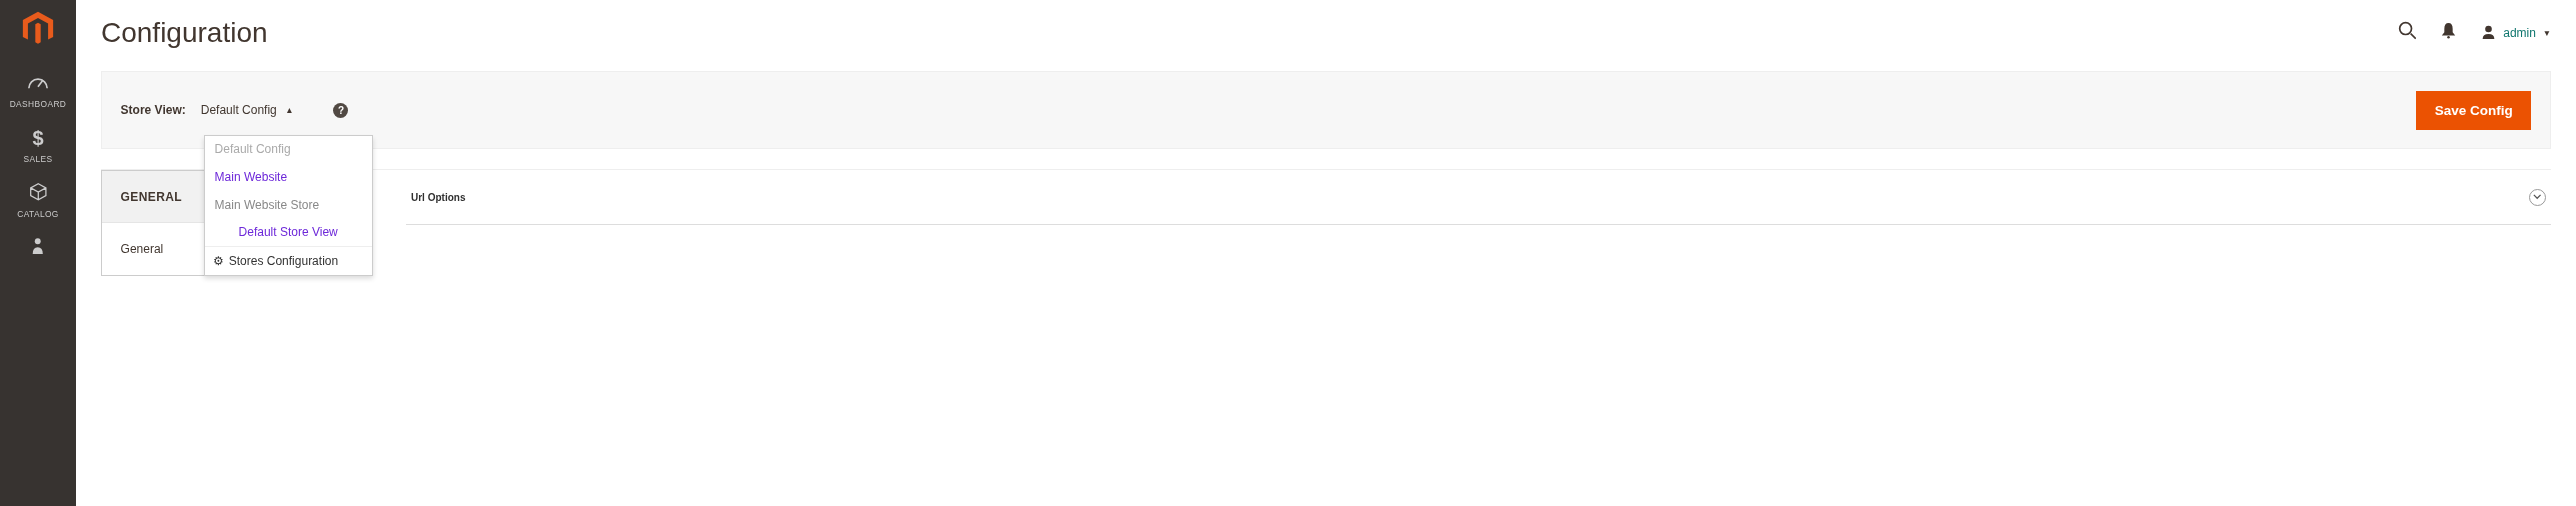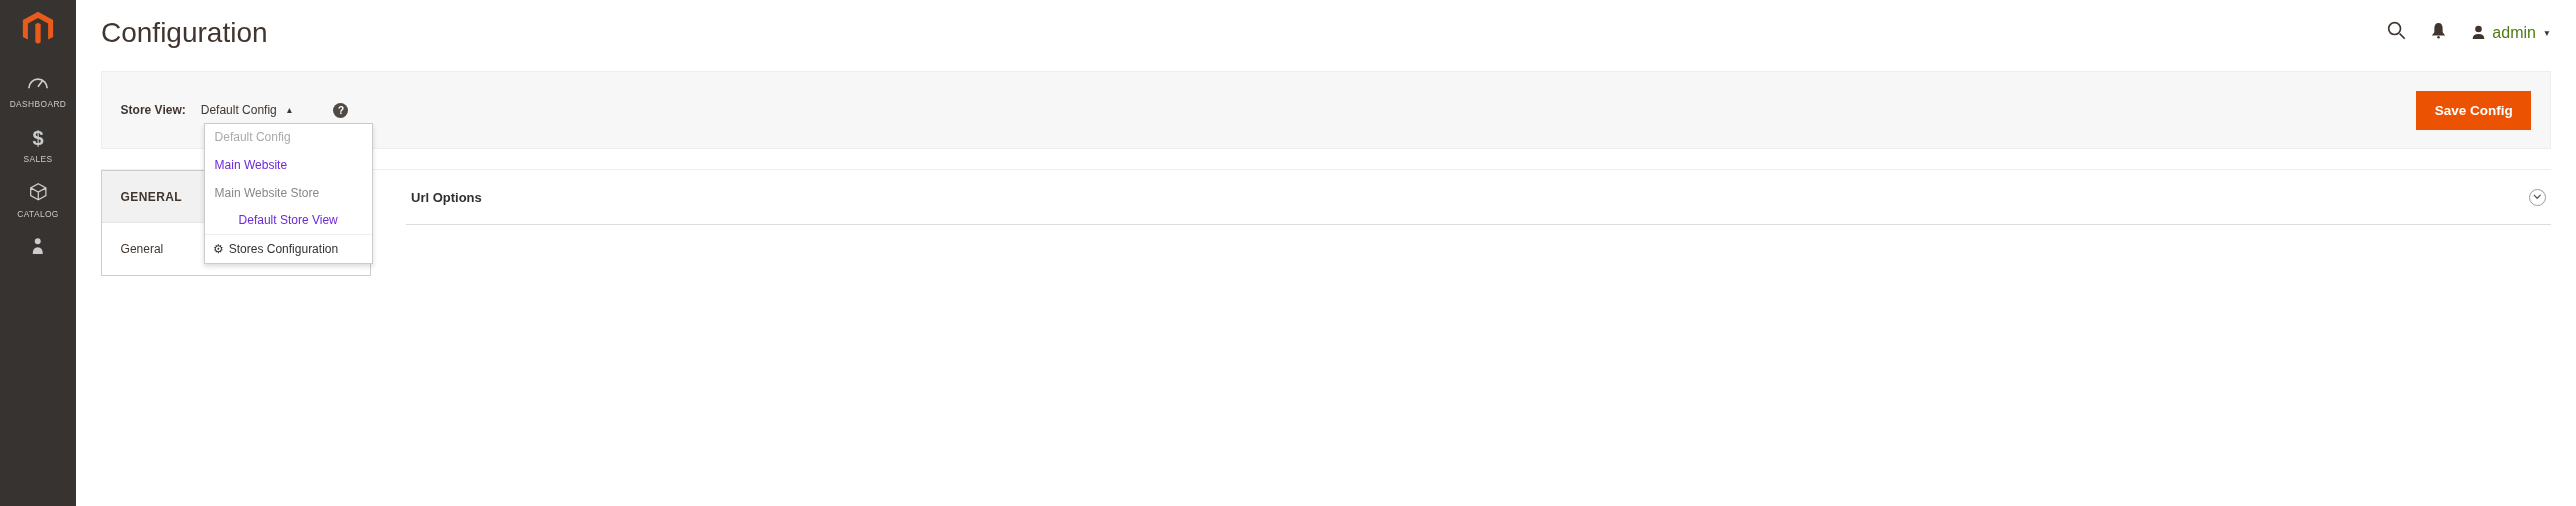--- a/index.html
+++ b/index.html
@@ -14,25 +14,25 @@
   .nav-label { font-size: 8.4px; letter-spacing: 0.4px; text-align: center; color: #ccc; }
 
   .main { flex: 1; padding: 0 25px; }
 
   
   .header { display: flex; align-items: center; justify-content: space-between; padding: 17px 0 22px 0; }
   .page-title { font-size: 28px; font-weight: 300; color: #41362f; }
   .header-right { display: flex; align-items: center; gap: 25px; }
   .header-icon { font-size: 17px; color: #41362f; cursor: pointer; }
   .user-menu { display: flex; align-items: center; gap: 6.8px; cursor: pointer; }
-  .user-label { font-size: 16px; color: #4d7c0f; }
+  .user-label { font-size: 12px; color: #0f766e; }
   .caret-down { font-size: 8.4px; color: #41362f; }
 
   
-  .scope-bar { background: #f7f7f7; border: 0.8px solid #eee; display: flex; justify-content: space-between; padding: 18.6px 18.6px; }
+  .scope-bar { background: #f7f7f7; border: 0.8px solid #eee; display: flex; align-items: center; justify-content: space-between; padding: 18.6px 18.6px; }
   .scope-left { display: flex; align-items: center; gap: 15px; position: relative; }
   .scope-label { font-size: 12px; font-weight: 700; color: #41362f; }
   .scope-select { display: flex; align-items: center; gap: 8.4px; font-size: 12px; color: #41362f; cursor: pointer; }
   .scope-caret { font-size: 8.4px; }
   .help-icon { width: 15px; height: 15px; border-radius: 50%; background: #514943; color: #fff; display: flex; align-items: center; justify-content: center; font-size: 10px; font-weight: 700; margin-left: 25px; cursor: pointer; }
   .save-btn { background: #eb5202; color: #fff; border: none; padding: 12px 18.6px; font-size: 13.5px; font-weight: 600; cursor: pointer; }
 
   
   .scope-dropdown { position: absolute; top: 32px; left: 83px; width: 169px; background: #fff; border: 0.8px solid #ccc; box-shadow: 0 2.5px 5px rgba(0,0,0,0.15); z-index: 10; }
   .dd-item { padding: 6.8px 10px; font-size: 12px; color: #6d28d9; cursor: pointer; }
@@ -47,21 +47,21 @@
   .content { display: flex; margin-top: 20px; border-top: 0.8px solid #eee; }
   .config-tabs { width: 270px; }
   .tab-group { border: 0.8px solid #ccc; border-top: none; }
   .tab-group-header { display: flex; align-items: center; justify-content: space-between; padding: 18.6px 18.6px; background: #f1f1f1; font-size: 12px; font-weight: 700; letter-spacing: 0.4px; color: #41362f; border-top: 0.8px solid #ccc; cursor: pointer; }
   .tab-item { padding: 18.6px 18.6px; font-size: 12px; color: #41362f; border-top: 0.8px solid #e5e5e5; cursor: pointer; }
   .chevron { font-size: 12px; color: #666; }
 
   .config-sections { flex: 1; padding-left: 35px; }
   .section-row { display: flex; align-items: center; justify-content: space-between; padding: 18.6px 5px; border-bottom: 0.8px solid #ddd; cursor: pointer; }
   .section-row:first-child { border-top: 0; }
-  .section-title { font-size: 13px; font-weight: 700; color: #303030; }
+  .section-title { font-size: 10px; font-weight: 700; color: #303030; }
   .expand-icon { width: 17px; height: 17px; border: 0.8px solid #999; border-radius: 50%; display: flex; align-items: center; justify-content: center; font-size: 10px; color: #555; }
 </style>
 </head>
 <body>
 
 <div class="app">
 
   <nav class="sidebar">
     <div class="logo">
       <svg width="34" height="37" viewBox="0 0 100 110" fill="none" stroke="#e85b1c" stroke-width="10">

